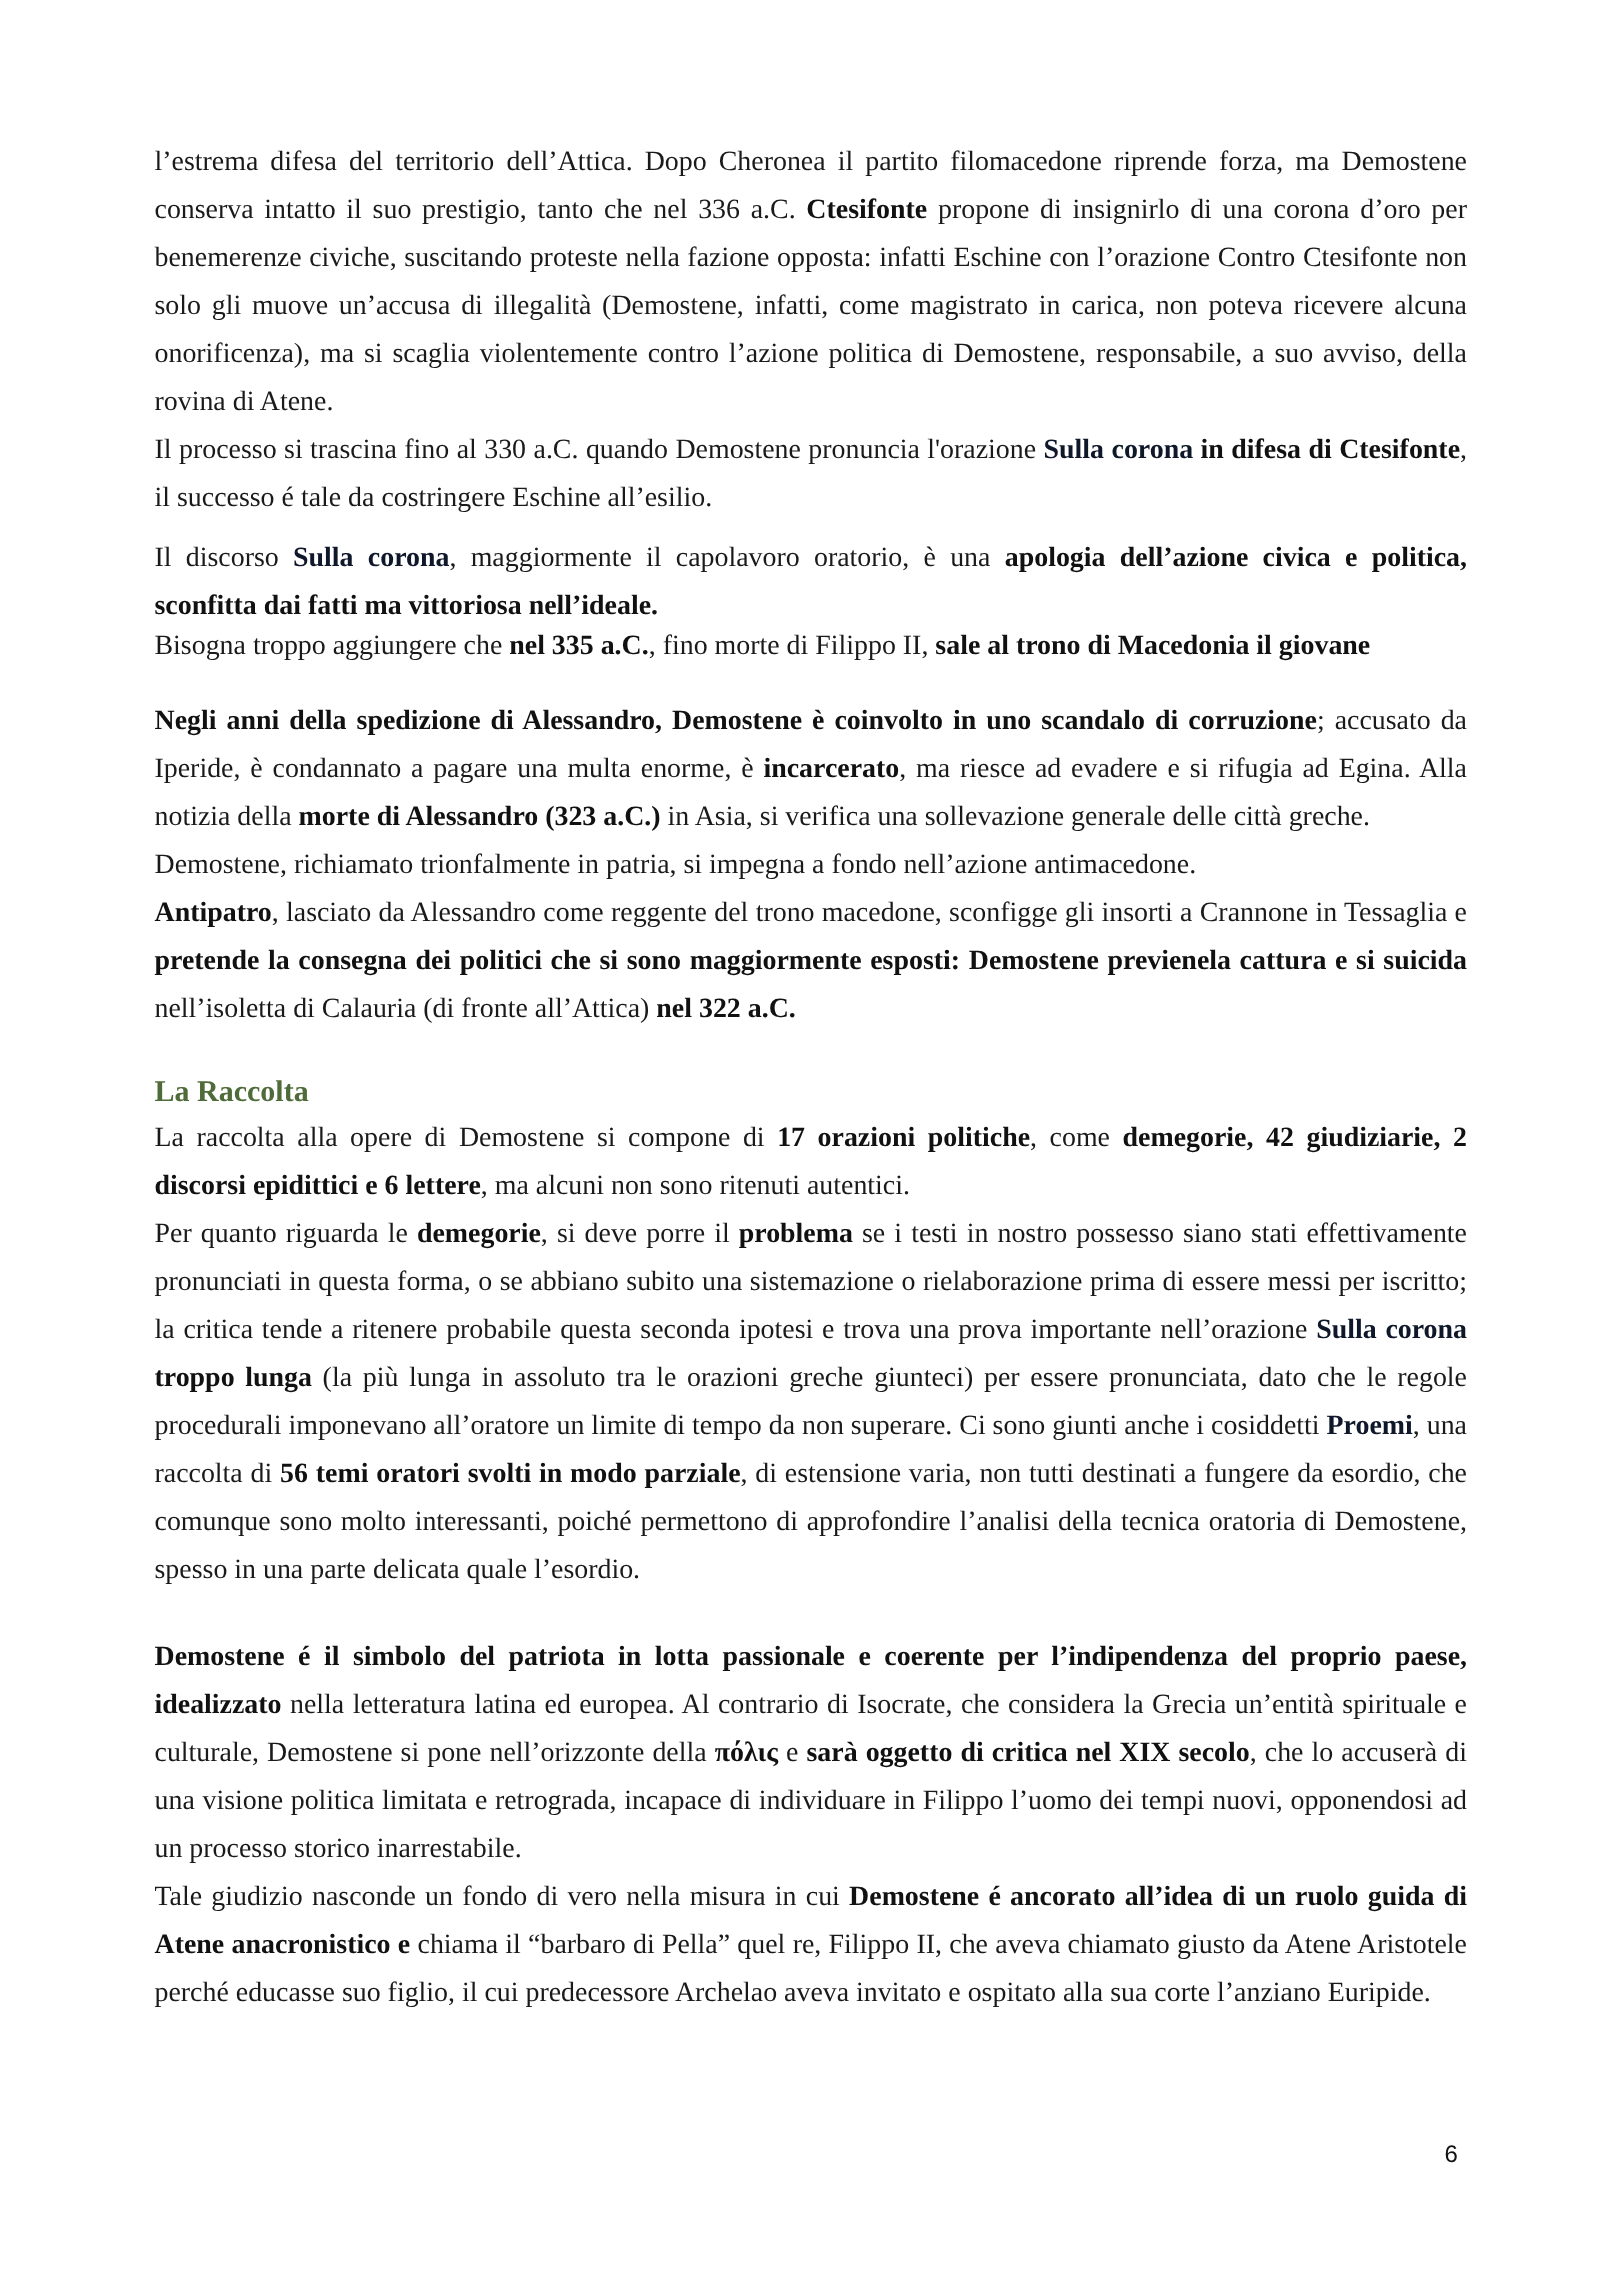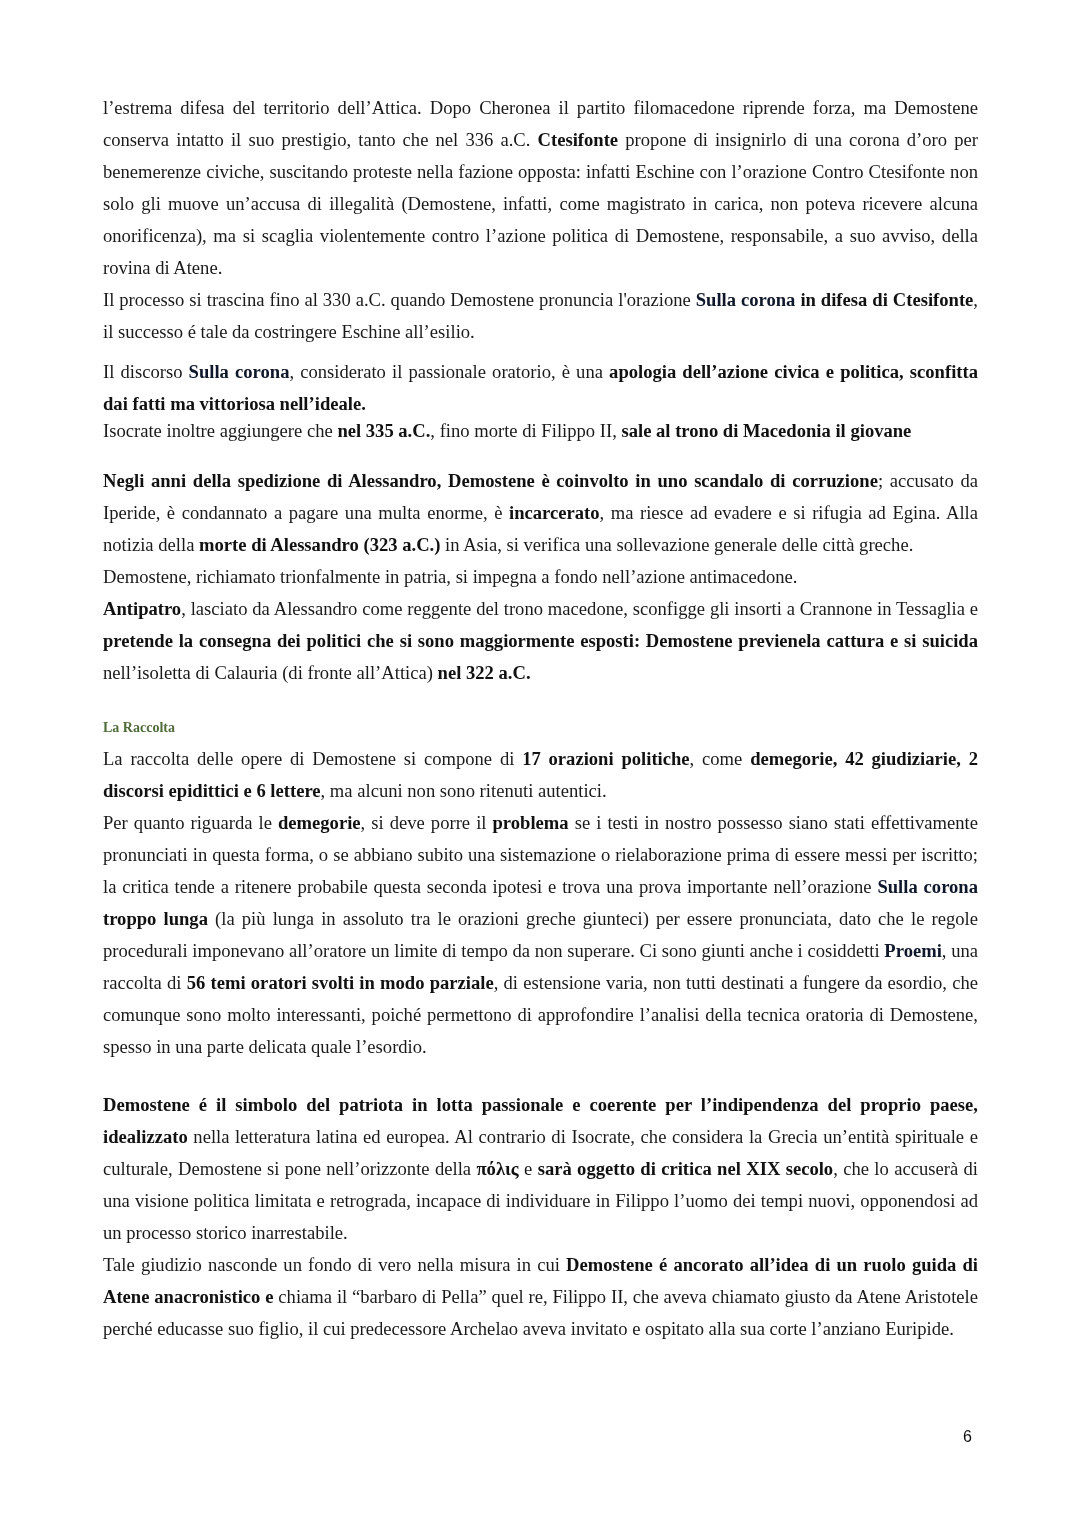--- a/index.html
+++ b/index.html
@@ -6,45 +6,45 @@
   body { width: 1080px; height: 1526px; position: relative; overflow: hidden; }
   .page {
     position: absolute; left: 103px; top: 92px; width: 875px;
     font-family: "Liberation Serif", "DejaVu Serif", serif;
     font-size: 18.6px; color: #1a1a1a;
   }
   .p { margin: 0; line-height: 32px; text-align: justify; }
   .p.last-left { text-align-last: left; }
   .b { font-weight: bold; color: #111; }
   .r { font-weight: bold; color: #0f172a; }
-  .heading { color: #4f6b3a; margin: 0; line-height: 30px; font-size: 14px; }
+  .heading { color: #4f6b3a; margin: 0; line-height: 30px; font-size: 20px; }
   .tight { line-height: 21px; }
   .gap-s { height: 8px; }
   .gap-m { height: 24px; }
   .gap-l { height: 26px; }
   .pagenum {
     position: absolute; left: 963px; top: 1428px;
     font-family: "Liberation Sans", "DejaVu Sans", sans-serif; font-size: 16px; color: #111;
   }
 </style>
 </head>
 <body>
 
 <div class="page">
   <p class="p last-left"><span class="n">l’estrema difesa del territorio dell’Attica. Dopo Cheronea il partito filomacedone riprende forza, ma Demostene conserva intatto il suo prestigio, tanto che nel 336 a.C. </span><span class="b">Ctesifonte</span><span class="n"> propone di insignirlo di una corona d’oro per benemerenze civiche, suscitando proteste nella fazione opposta: infatti Eschine con l’orazione Contro Ctesifonte non solo gli muove un’accusa di illegalità (Demostene, infatti, come magistrato in carica, non poteva ricevere alcuna onorificenza), ma si scaglia violentemente contro l’azione politica di Demostene, responsabile, a suo avviso, della rovina di Atene.</span></p>
   <p class="p last-left"><span class="n">Il processo si trascina fino al 330 a.C. quando Demostene pronuncia l'orazione </span><span class="r">Sulla corona</span><span class="b"> in difesa di Ctesifonte</span><span class="n">, il successo é tale da costringere Eschine all’esilio.</span></p>
   <div class="gap-s"></div>
-  <p class="p last-left"><span class="n">Il discorso </span><span class="r">Sulla corona</span><span class="n">, considerato il passionale oratorio, è una </span><span class="b">apologia dell’azione civica e politica, sconfitta dai fatti ma vittoriosa nell’ideale.</span></p>
-  <p class="p tight" style="text-align:left;"><span class="n">Isocrate inoltre aggiungere che </span><span class="b">nel 335 a.C.</span><span class="n">, fino morte di Filippo II, </span><span class="b">sale al trono di Macedonia il giovane</span></p>
+  <p class="p last-left"><span class="n">Il discorso </span><span class="r">Sulla corona</span><span class="n">, maggiormente il capolavoro oratorio, è una </span><span class="b">apologia dell’azione civica e politica, sconfitta dai fatti ma vittoriosa nell’ideale.</span></p>
+  <p class="p tight" style="text-align:left;"><span class="n">Bisogna troppo aggiungere che </span><span class="b">nel 335 a.C.</span><span class="n">, fino morte di Filippo II, </span><span class="b">sale al trono di Macedonia il giovane</span></p>
   <div class="gap-m"></div>
   <p class="p last-left"><span class="b">Negli anni della spedizione di Alessandro, Demostene è coinvolto in uno scandalo di corruzione</span><span class="n">; accusato da Iperide, è condannato a pagare una multa enorme, è </span><span class="b">incarcerato</span><span class="n">, ma riesce ad evadere e si rifugia ad Egina. Alla notizia della </span><span class="b">morte di Alessandro (323 a.C.)</span><span class="n"> in Asia, si verifica una sollevazione generale delle città greche.</span></p>
   <p class="p last-left"><span class="n">Demostene, richiamato trionfalmente in patria, si impegna a fondo nell’azione antimacedone.</span></p>
   <p class="p last-left"><span class="b">Antipatro</span><span class="n">, lasciato da Alessandro come reggente del trono macedone, sconfigge gli insorti a Crannone in Tessaglia e </span><span class="b">pretende la consegna dei politici che si sono maggiormente esposti: Demostene previenela cattura e si suicida</span><span class="n"> nell’isoletta di Calauria (di fronte all’Attica) </span><span class="b">nel 322 a.C.</span></p>
   <div class="gap-m"></div>
   <h2 class="heading">La Raccolta</h2>
-  <p class="p last-left"><span class="n">La raccolta delle opere di Demostene si compone di </span><span class="b">17 orazioni politiche</span><span class="n">, come </span><span class="b">demegorie, 42 giudiziarie, 2 discorsi epidittici e 6 lettere</span><span class="n">, ma alcuni non sono ritenuti autentici.</span></p>
+  <p class="p last-left"><span class="n">La raccolta alla opere di Demostene si compone di </span><span class="b">17 orazioni politiche</span><span class="n">, come </span><span class="b">demegorie, 42 giudiziarie, 2 discorsi epidittici e 6 lettere</span><span class="n">, ma alcuni non sono ritenuti autentici.</span></p>
   <p class="p last-left"><span class="n">Per quanto riguarda le </span><span class="b">demegorie</span><span class="n">, si deve porre il </span><span class="b">problema</span><span class="n"> se i testi in nostro possesso siano stati effettivamente pronunciati in questa forma, o se abbiano subito una sistemazione o rielaborazione prima di essere messi per iscritto; la critica tende a ritenere probabile questa seconda ipotesi e trova una prova importante nell’orazione </span><span class="r">Sulla corona</span><span class="b"> troppo lunga</span><span class="n"> (la più lunga in assoluto tra le orazioni greche giunteci) per essere pronunciata, dato che le regole procedurali imponevano all’oratore un limite di tempo da non superare. Ci sono giunti anche i cosiddetti </span><span class="r">Proemi</span><span class="n">, una raccolta di </span><span class="b">56 temi oratori svolti in modo parziale</span><span class="n">, di estensione varia, non tutti destinati a fungere da esordio, che comunque sono molto interessanti, poiché permettono di approfondire l’analisi della tecnica oratoria di Demostene, spesso in una parte delicata quale l’esordio.</span></p>
   <div class="gap-l"></div>
   <p class="p last-left"><span class="b">Demostene é il simbolo del patriota in lotta passionale e coerente per l’indipendenza del proprio paese, idealizzato</span><span class="n"> nella letteratura latina ed europea. Al contrario di Isocrate, che considera la Grecia un’entità spirituale e culturale, Demostene si pone nell’orizzonte della </span><span class="b">πόλις</span><span class="n"> e </span><span class="b">sarà oggetto di critica nel XIX secolo</span><span class="n">, che lo accuserà di una visione politica limitata e retrograda, incapace di individuare in Filippo l’uomo dei tempi nuovi, opponendosi ad un processo storico inarrestabile.</span></p>
   <p class="p last-left"><span class="n">Tale giudizio nasconde un fondo di vero nella misura in cui </span><span class="b">Demostene é ancorato all’idea di un ruolo guida di Atene anacronistico e</span><span class="n"> chiama il “barbaro di Pella” quel re, Filippo II, che aveva chiamato giusto da Atene Aristotele perché educasse suo figlio, il cui predecessore Archelao aveva invitato e ospitato alla sua corte l’anziano Euripide.</span></p>
 </div>
 
 <div class="pagenum">6</div>
 
 </body></html>

